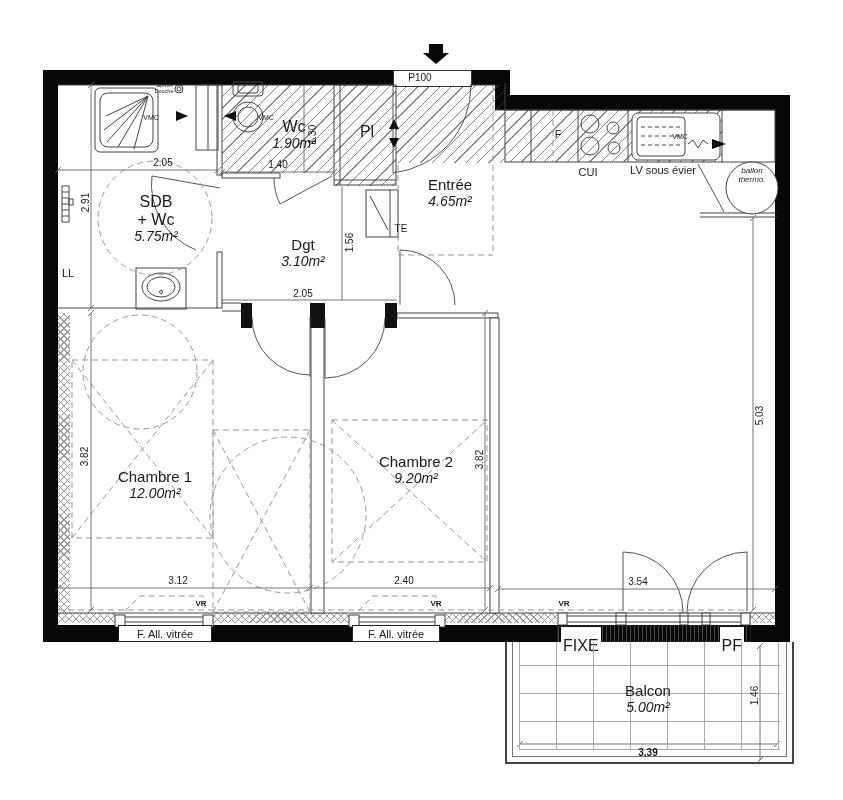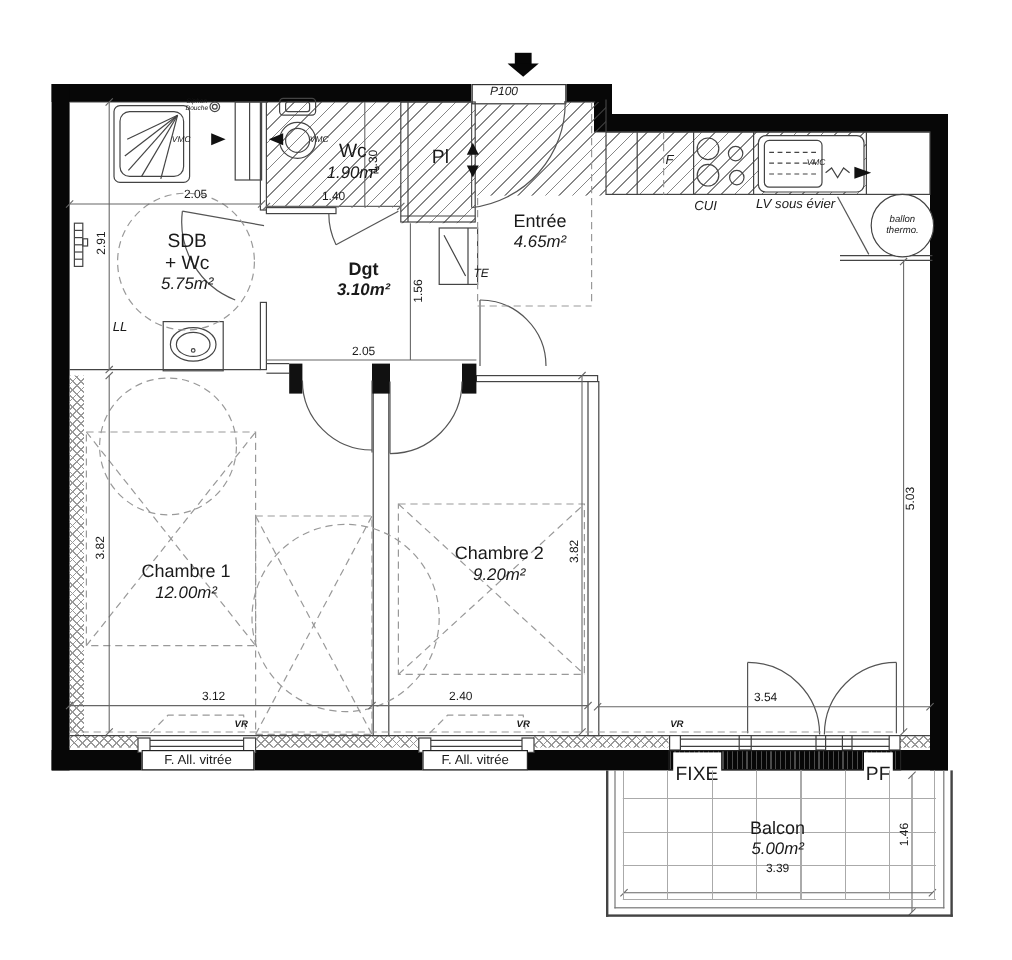--- a/index.html
+++ b/index.html
@@ -9,21 +9,21 @@
   .wall{position:absolute;background:#070707;}
   .hatch{position:absolute;background:
      repeating-linear-gradient(135deg, rgba(70,70,70,.65) 0 1px, transparent 1px 8px);}
   .ins{position:absolute;background:
      repeating-linear-gradient(45deg, #9a9a9a 0 1px, transparent 1px 5px),
      repeating-linear-gradient(-45deg, #9a9a9a 0 1px, transparent 1px 5px);}
   .roomlbl{position:absolute;text-align:center;transform:translateX(-50%);line-height:1.12;}
   .rname{font-size:15px;white-space:pre-line;display:block;}
   .rarea{font-size:14px;font-style:italic;display:block;text-align:center;}
   .big .rname{font-size:16px;}
-  .ann{position:absolute;transform:translate(-50%,-50%);white-space:pre-line;text-align:center;font-style:italic;}
+  .ann{position:absolute;transform:translate(-50%,-50%);white-space:pre-line;text-align:center;}
   .dim{position:absolute;font-size:10px;width:34px;text-align:center;margin-left:-17px;margin-top:-7px;}
   .vdim{transform:rotate(-90deg);}
   .winbox{position:absolute;background:#fff;border:1px solid #222;font-size:11px;
           display:flex;align-items:center;justify-content:center;}
   .baystrip{position:absolute;background:
      repeating-linear-gradient(90deg,#4a4a4a 0 1px, transparent 1px 4px);
      border:1px solid #222;}
   .baylbl{position:absolute;top:1px;background:#fff;font-size:16px;padding:12px 2px;line-height:14px;}
   svg{position:absolute;left:0;top:0;}
   .arrowstem{position:absolute;background:#070707;}
@@ -310,21 +310,21 @@
     <span class="rname">Wc</span>
     <span class="rarea">1.90m²</span>
   </div>
   <div class="roomlbl big" style="left:367px;top:123px;">
     <span class="rname">Pl</span>
   </div>
   <div class="roomlbl" style="left:450px;top:177px;">
     <span class="rname">Entrée</span>
     <span class="rarea">4.65m²</span>
   </div>
-  <div class="roomlbl" style="left:303px;top:217px;font-weight:bold;">
+  <div class="roomlbl" style="left:303px;top:237px;">
     <span class="rname">Dgt</span>
     <span class="rarea">3.10m²</span>
   </div>
   <div class="roomlbl" style="left:155px;top:469px;">
     <span class="rname">Chambre 1</span>
     <span class="rarea">12.00m²</span>
   </div>
   <div class="roomlbl" style="left:416px;top:454px;">
     <span class="rname">Chambre 2</span>
     <span class="rarea">9.20m²</span>
@@ -333,39 +333,39 @@
     <span class="rname">Balcon</span>
     <span class="rarea">5.00m²</span>
   </div>
 
   <div class="ann" style="left:420px;top:77px;font-size:10px;">P100</div>
   <div class="ann" style="left:151px;top:117px;font-size:7px;">VMC</div>
   <div class="ann" style="left:266px;top:117px;font-size:7px;">VMC</div>
   <div class="ann" style="left:680px;top:136px;font-size:7px;">VMC</div>
   <div class="ann" style="left:164px;top:88px;font-size:5.5px;line-height:1;">Siphon
 Douche</div>
-  <div class="ann" style="left:68px;top:273px;font-size:11px;margin-left:32px;">LL</div>
+  <div class="ann" style="left:68px;top:273px;font-size:11px;">LL</div>
   <div class="ann" style="left:377px;top:228px;font-size:10px;margin-left:24px;">TE</div>
   <div class="ann" style="left:558px;top:134px;font-size:11px;">F</div>
   <div class="ann" style="left:588px;top:172px;font-size:11px;">CUI</div>
   <div class="ann" style="left:663px;top:170px;font-size:11px;">LV sous évier</div>
-  <div class="ann" style="left:752px;top:188px;font-size:8px;font-style:italic;line-height:1.1;">ballon
+  <div class="ann" style="left:752px;top:176px;font-size:8px;font-style:italic;line-height:1.1;">ballon
 thermo.</div>
   <div class="ann" style="left:201px;top:603px;font-size:8px;font-weight:bold;">VR</div>
   <div class="ann" style="left:436px;top:603px;font-size:8px;font-weight:bold;">VR</div>
   <div class="ann" style="left:564px;top:603px;font-size:8px;font-weight:bold;">VR</div>
 
   <div class="dim" style="left:163px;top:164px;">2.05</div>
   <div class="dim vdim" style="left:85px;top:204px;">2.91</div>
   <div class="dim" style="left:278px;top:166px;">1.40</div>
   <div class="dim vdim" style="left:312px;top:136px;">1.30</div>
   <div class="dim" style="left:303px;top:295px;">2.05</div>
   <div class="dim vdim" style="left:349px;top:244px;">1.56</div>
   <div class="dim" style="left:178px;top:582px;">3.12</div>
   <div class="dim vdim" style="left:84px;top:458px;">3.82</div>
-  <div class="dim" style="left:384px;top:582px;">2.40</div>
+  <div class="dim" style="left:404px;top:582px;">2.40</div>
   <div class="dim vdim" style="left:479px;top:461px;">3.82</div>
   <div class="dim vdim" style="left:759px;top:417px;">5.03</div>
   <div class="dim" style="left:638px;top:583px;">3.54</div>
-  <div class="dim" style="left:648px;top:726px;">3.39</div>
+  <div class="dim" style="left:648px;top:754px;font-weight:bold;">3.39</div>
   <div class="dim vdim" style="left:754px;top:697px;">1.46</div>
 
 </div>
 
 </body></html>

